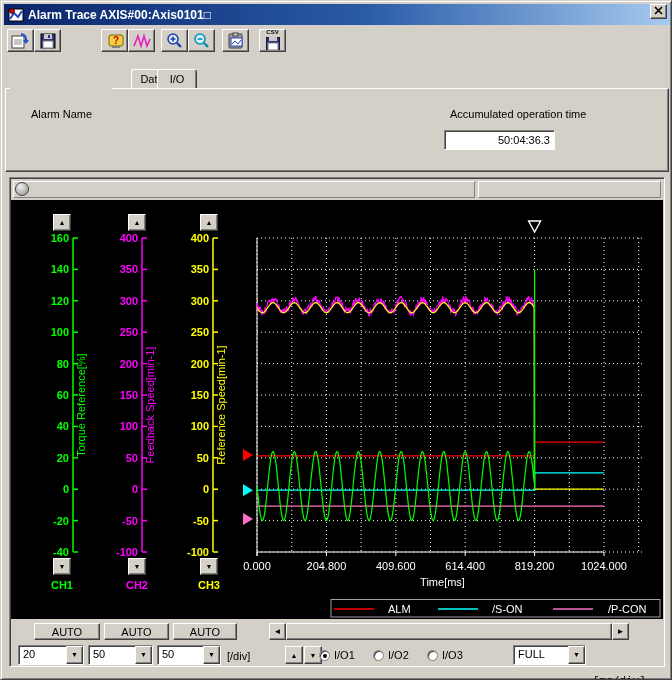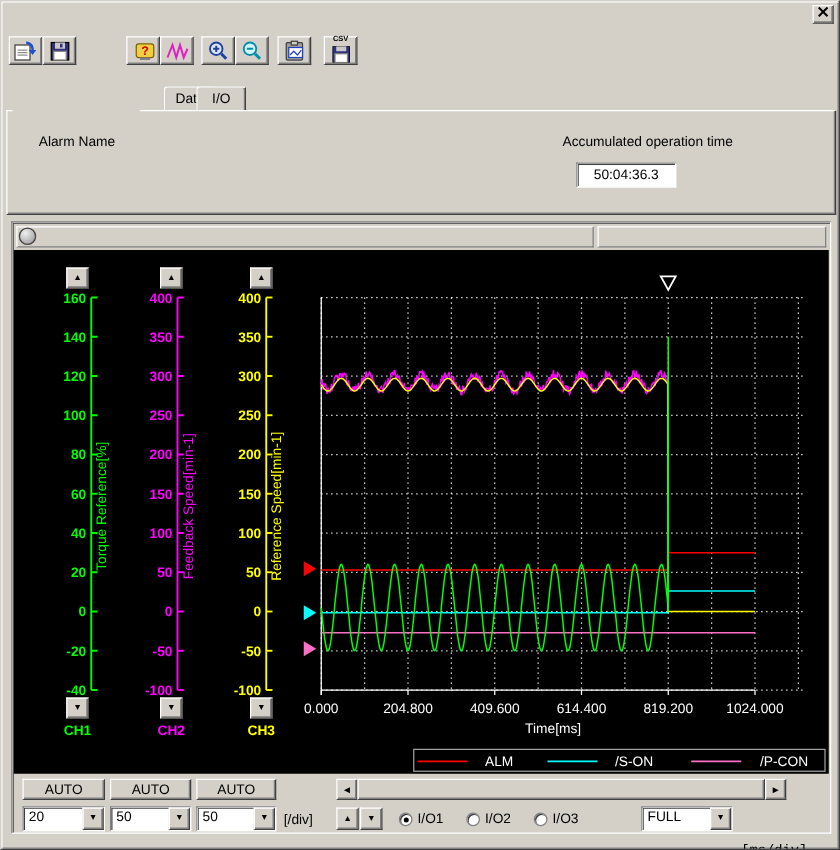--- a/index.html
+++ b/index.html
@@ -30,21 +30,21 @@
   .hdr-seg { height:17px; background:#d4d0c8; border:1px solid; border-color:#fff #808080 #808080 #fff; }
   .ball { width:14px; height:14px; border-radius:50%; border:1px solid #404040;
     background:radial-gradient(circle at 35% 30%, #f0f0f0, #909090); }
   .blackarea { left:10px; top:199px; width:652px; height:419px; background:#000; }
   .axbtn { position:absolute; width:18px; height:17px; background:#d4d0c8;
     border:1px solid; border-color:#fff #404040 #404040 #fff; box-shadow:inset -1px -1px 0 #808080;
     font-size:7px; text-align:center; line-height:15px; color:#000; }
   .chlbl { position:absolute; width:40px; text-align:center; font-size:11px; font-weight:bold; }
   .btn95 { background:#d4d0c8; border:1px solid; border-color:#fff #404040 #404040 #fff;
     box-shadow:inset -1px -1px 0 #808080; font-size:11px; text-align:center; color:#000;
-    display:flex; align-items:center; justify-content:center; }
+    display:flex; align-items:center; justify-content:center;margin-left:16px; }
   .combo { background:#fff; border:1px solid; border-color:#808080 #fff #fff #808080;
     box-shadow:inset 1px 1px 0 #404040; display:flex; }
   .combo .val { flex:1; font-size:11px; padding:2px 0 0 4px; color:#000; }
   .combo .drop { width:17px; background:#d4d0c8; border:1px solid; border-color:#fff #404040 #404040 #fff;
     box-shadow:inset -1px -1px 0 #808080; font-size:7px; text-align:center; line-height:15px; }
   .sb { display:flex; background:#d4d0c8; }
   .sb .sbtn { width:17px; height:17px; background:#d4d0c8; border:1px solid;
     border-color:#fff #404040 #404040 #fff; box-shadow:inset -1px -1px 0 #808080;
     font-size:8px; text-align:center; line-height:15px; }
   .sb .thumb { flex:1; height:17px; background:#d4d0c8; border:1px solid;
@@ -54,20 +54,28 @@
     border:1px solid #808080; box-shadow:inset 1px 1px 0 #404040; margin-right:4px; position:relative; }
   .radio.on .circ:after { content:""; position:absolute; left:3px; top:3px; width:4px; height:4px;
     border-radius:50%; background:#000; }
   .radio .rl { font-size:11px; }
 </style>
 </head>
 <body>
 
 <div class="window">
 
+  <div class="abs titlebar">
+    <svg width="16" height="16">
+      <rect x="1" y="2" width="14" height="12" fill="#fff" stroke="#000"></rect>
+      <polyline points="2,12 6,6 10,10 14,4" fill="none" stroke="#2040c0" stroke-width="2"></polyline>
+      <circle cx="4" cy="4" r="2.4" fill="#e00000" stroke="#400000"></circle>
+    </svg>
+    <span class="title">Alarm Trace AXIS#00:Axis0101□</span>
+  </div>
   <div class="abs close-btn">
     <svg width="9" height="9">
       <path d="M1 1 L8 8 M8 1 L1 8" stroke="#000" stroke-width="1.6"></path>
     </svg>
   </div>
 
   <div class="abs tbtn" style="left:6px;top:28px;">
     <svg width="19" height="17">
       <rect x="1" y="4" width="12" height="12" fill="#fff" stroke="#404040"></rect>
       <line x1="3" y1="8" x2="11" y2="8" stroke="#909090"></line>
@@ -134,21 +142,21 @@
     <span>Data</span>
   </div>
   <div class="abs tab" style="left:156px;top:68px;width:40px;height:20px;z-index:1;line-height:19px;">
     <span>I/O</span>
   </div>
   <div class="abs tabpage" style="z-index:2;"></div>
   <div class="abs" style="left:9px;top:86px;width:102px;height:3px;background:#d4d0c8;z-index:4;"></div>
 
   <span class="abs lbl" style="left:30px;top:107px;z-index:5;">Alarm Name</span>
   <span class="abs lbl" style="left:449px;top:107px;z-index:5;">Accumulated operation time</span>
-  <div class="abs textbox" style="left:443px;top:129px;width:80px;height:20px;justify-content:center;z-index:5;margin-left:17px;">
+  <div class="abs textbox" style="left:443px;top:129px;width:111px;height:20px;justify-content:flex-end;z-index:5;">
     <span>50:04:36.3</span>
   </div>
 
   <div class="abs graph-panel"></div>
   <div class="abs hdr-seg" style="left:12px;top:180px;width:462px;z-index:6;"></div>
   <div class="abs hdr-seg" style="left:477px;top:180px;width:183px;z-index:6;"></div>
   <div class="abs ball" style="left:14px;top:181px;z-index:7;"></div>
 
   <div class="abs blackarea" style="z-index:6;">
     <svg id="chart-svg" width="652" height="419" viewBox="0 0 652 419">

